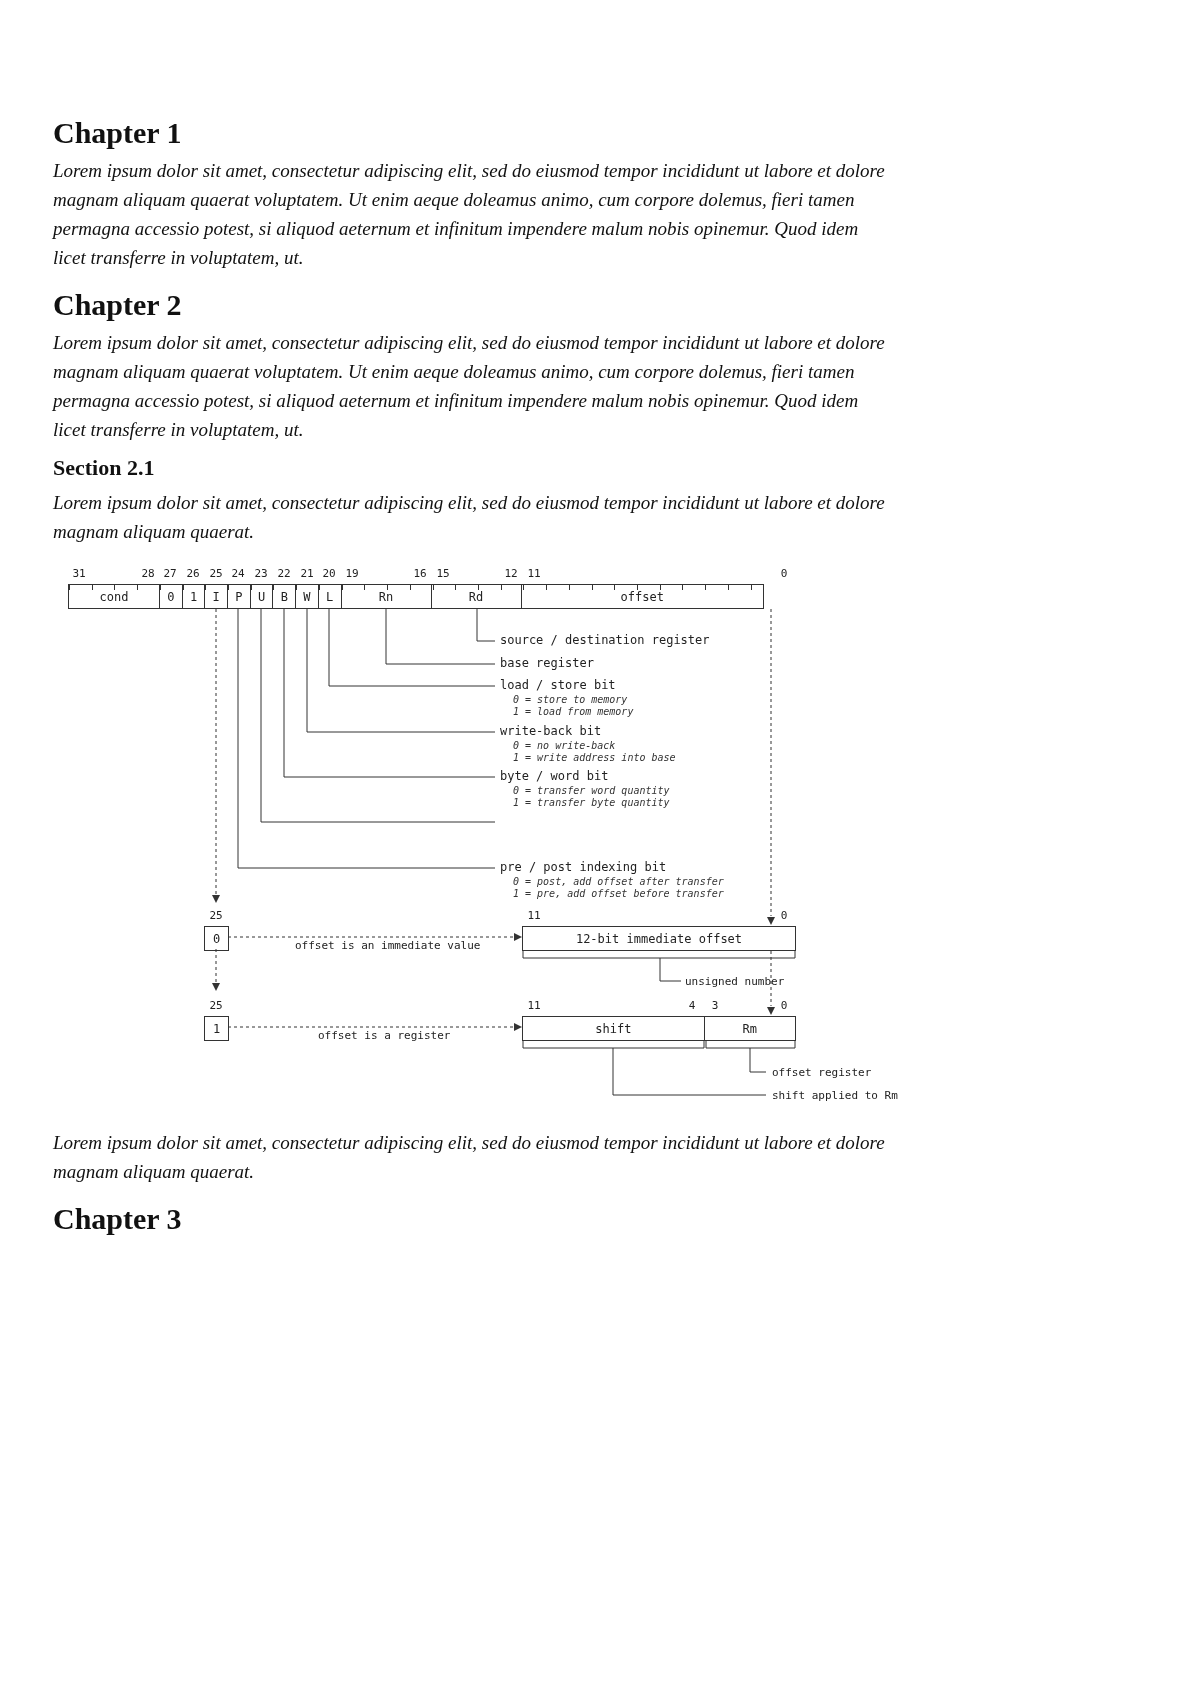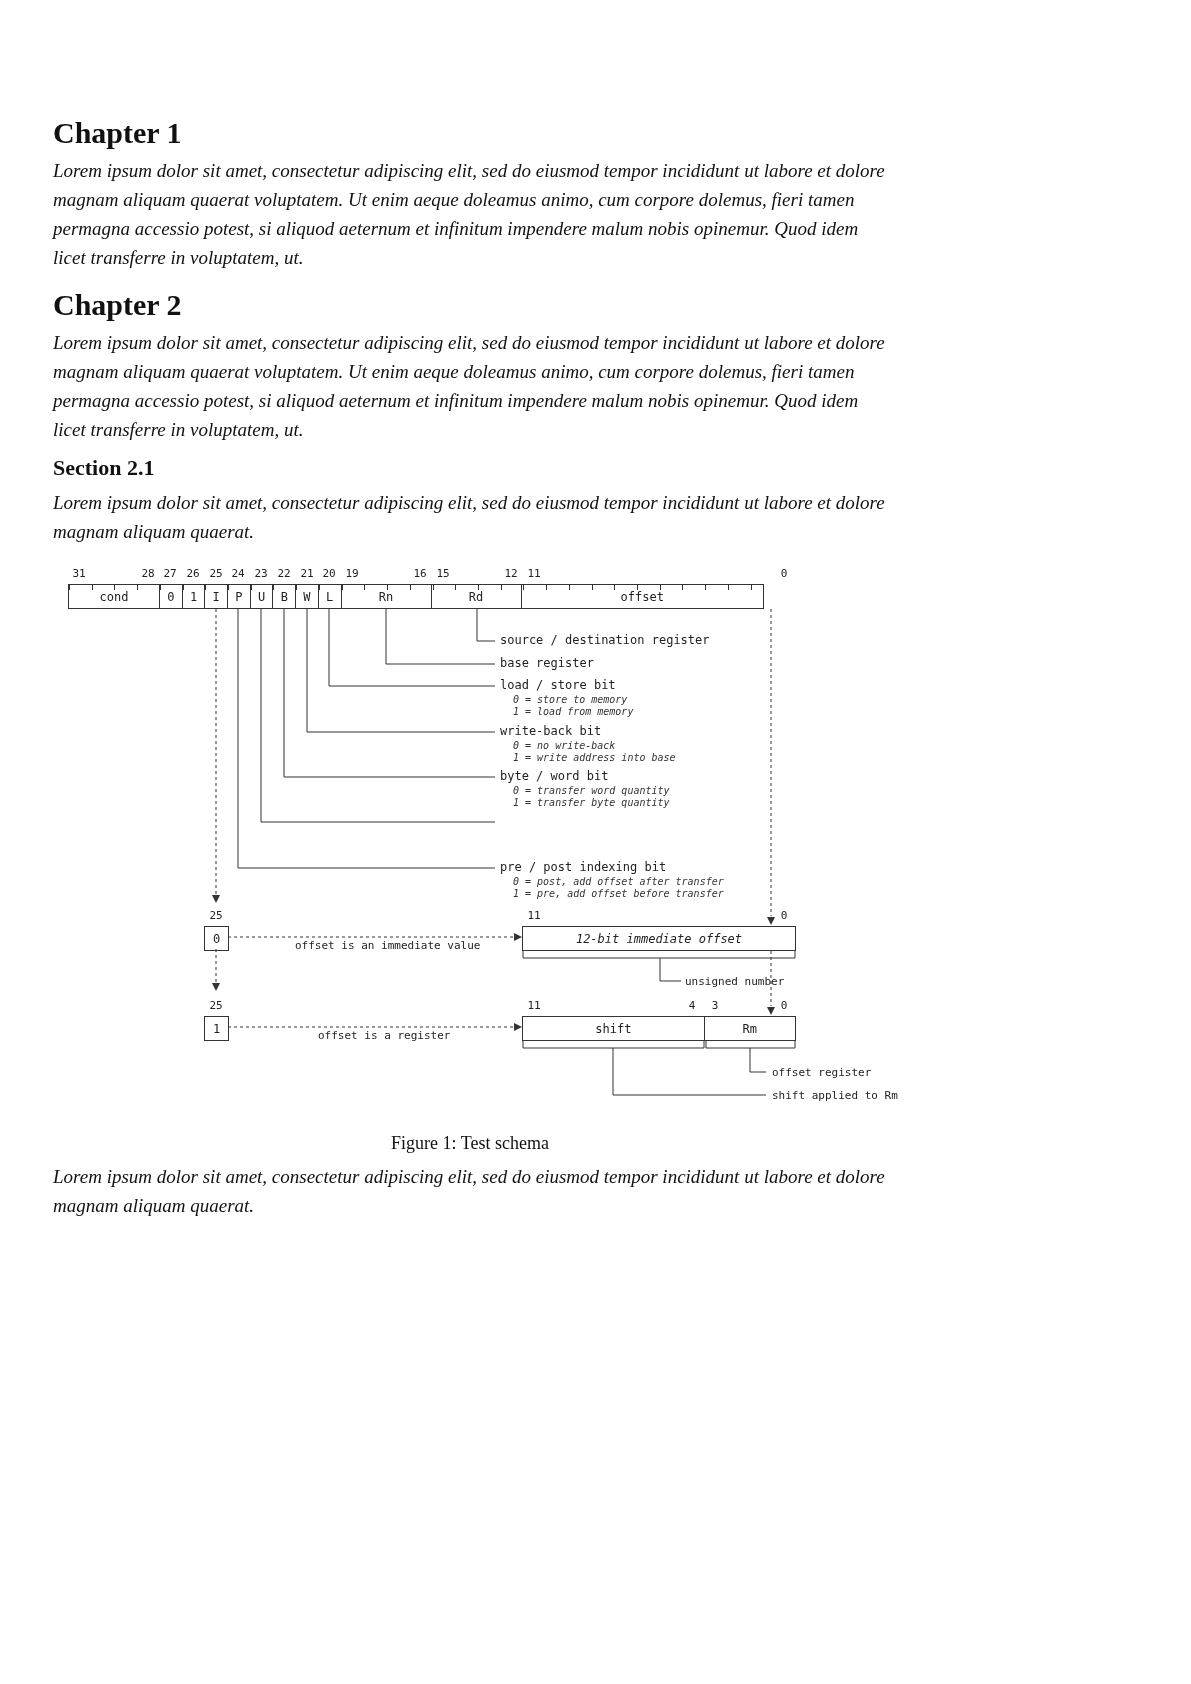--- a/index.html
+++ b/index.html
@@ -15,21 +15,21 @@
   .bitnum2{position:absolute;transform:translateX(-50%);font-size:11px;line-height:12px;white-space:nowrap;}
   .reg{position:absolute;left:15px;top:24px;width:696px;height:25px;border:1px solid #333;display:flex;box-sizing:border-box;}
   .reg .cell{height:100%;display:flex;align-items:center;justify-content:center;font-size:12px;white-space:nowrap;flex-shrink:0;box-sizing:border-box;}
   .reg .cell + .cell{border-left:1px solid #333;}
   .ticks{position:absolute;left:0;top:0;width:100%;height:5px;background:repeating-linear-gradient(90deg,#333 0 1px,transparent 1px 22.72px);}
   .ann{position:absolute;left:447px;white-space:nowrap;}
   .ann-label{font-size:12px;line-height:13px;}
   .ann-sub{font-size:10px;line-height:12px;font-style:italic;margin-left:13px;color:#333;}
   .ann-sub.firstsub{margin-top:2px;}
   .bitbox{position:absolute;width:23px;height:23px;border:1px solid #333;box-sizing:content-box;display:flex;align-items:center;justify-content:center;font-size:12px;}
-  .widebox{position:absolute;height:23px;border:1px solid #333;display:flex;align-items:center;justify-content:center;font-size:12px;box-sizing:content-box;font-style:italic;}
+  .widebox{position:absolute;height:23px;border:1px solid #333;display:flex;align-items:center;justify-content:center;font-size:12px;box-sizing:content-box;}
   .splitbox{position:absolute;height:23px;border:1px solid #333;display:flex;box-sizing:content-box;}
   .splitbox .part{display:flex;align-items:center;justify-content:center;font-size:12px;height:100%;}
   .splitbox .part + .part{border-left:1px solid #333;}
   .flabel{position:absolute;font-size:11px;line-height:13px;white-space:nowrap;}
   .caption{text-align:center;font-size:18px;line-height:22px;margin:12px 0 0 0;color:#111;}
 </style>
 </head>
 <body>
 
 <div class="column">
@@ -156,18 +156,18 @@
     <span class="flabel" style="left:265px;top:469px">offset is a register</span>
     <div class="splitbox" style="left:469px;top:456px;width:272px">
       <div class="part" style="flex:2">shift</div>
       <div class="part" style="flex:1">Rm</div>
     </div>
     <span class="flabel" style="left:719px;top:506px">offset register</span>
     <span class="flabel" style="left:719px;top:529px">shift applied to Rm</span>
 
   </div>
 
-  <div class="caption">Figure 1: Test schema</div>
 
   <p class="body">Lorem ipsum dolor sit amet, consectetur adipiscing elit, sed do eiusmod tempor incididunt ut labore et dolore magnam aliquam quaerat.</p>
 
+  <h1 class="chap">Chapter 3</h1>
 
 </div>
 
 </body></html>

